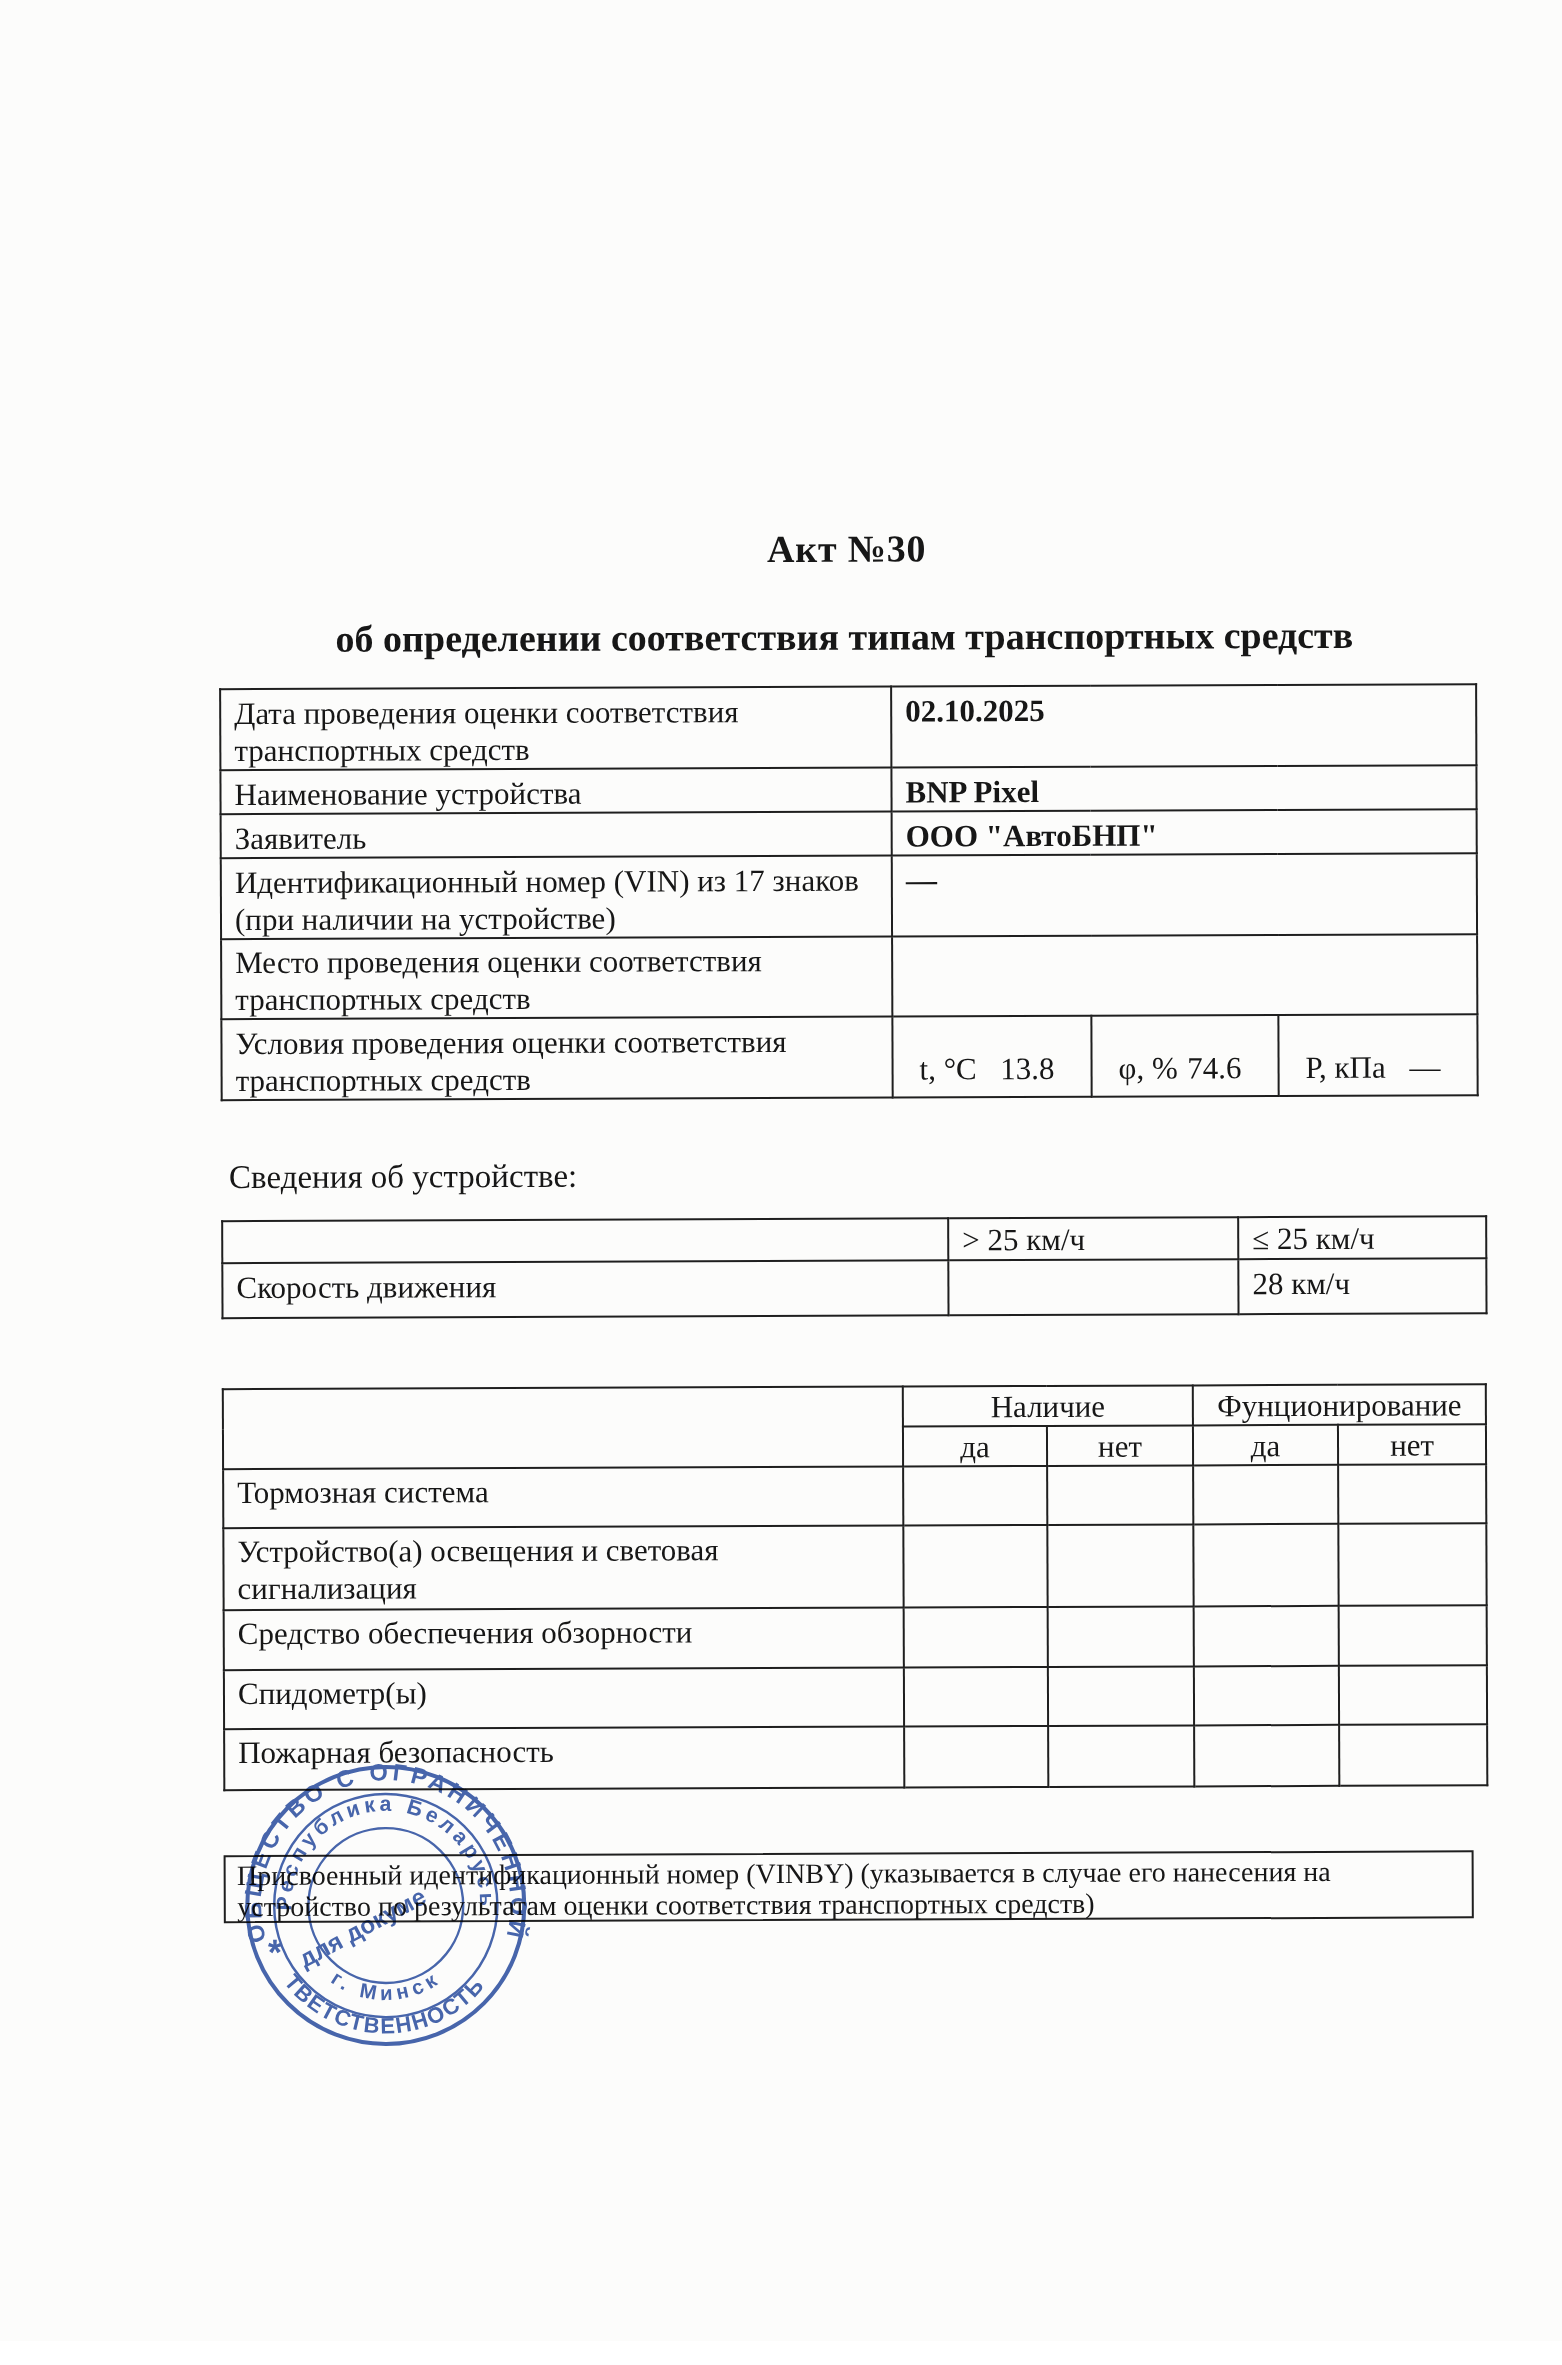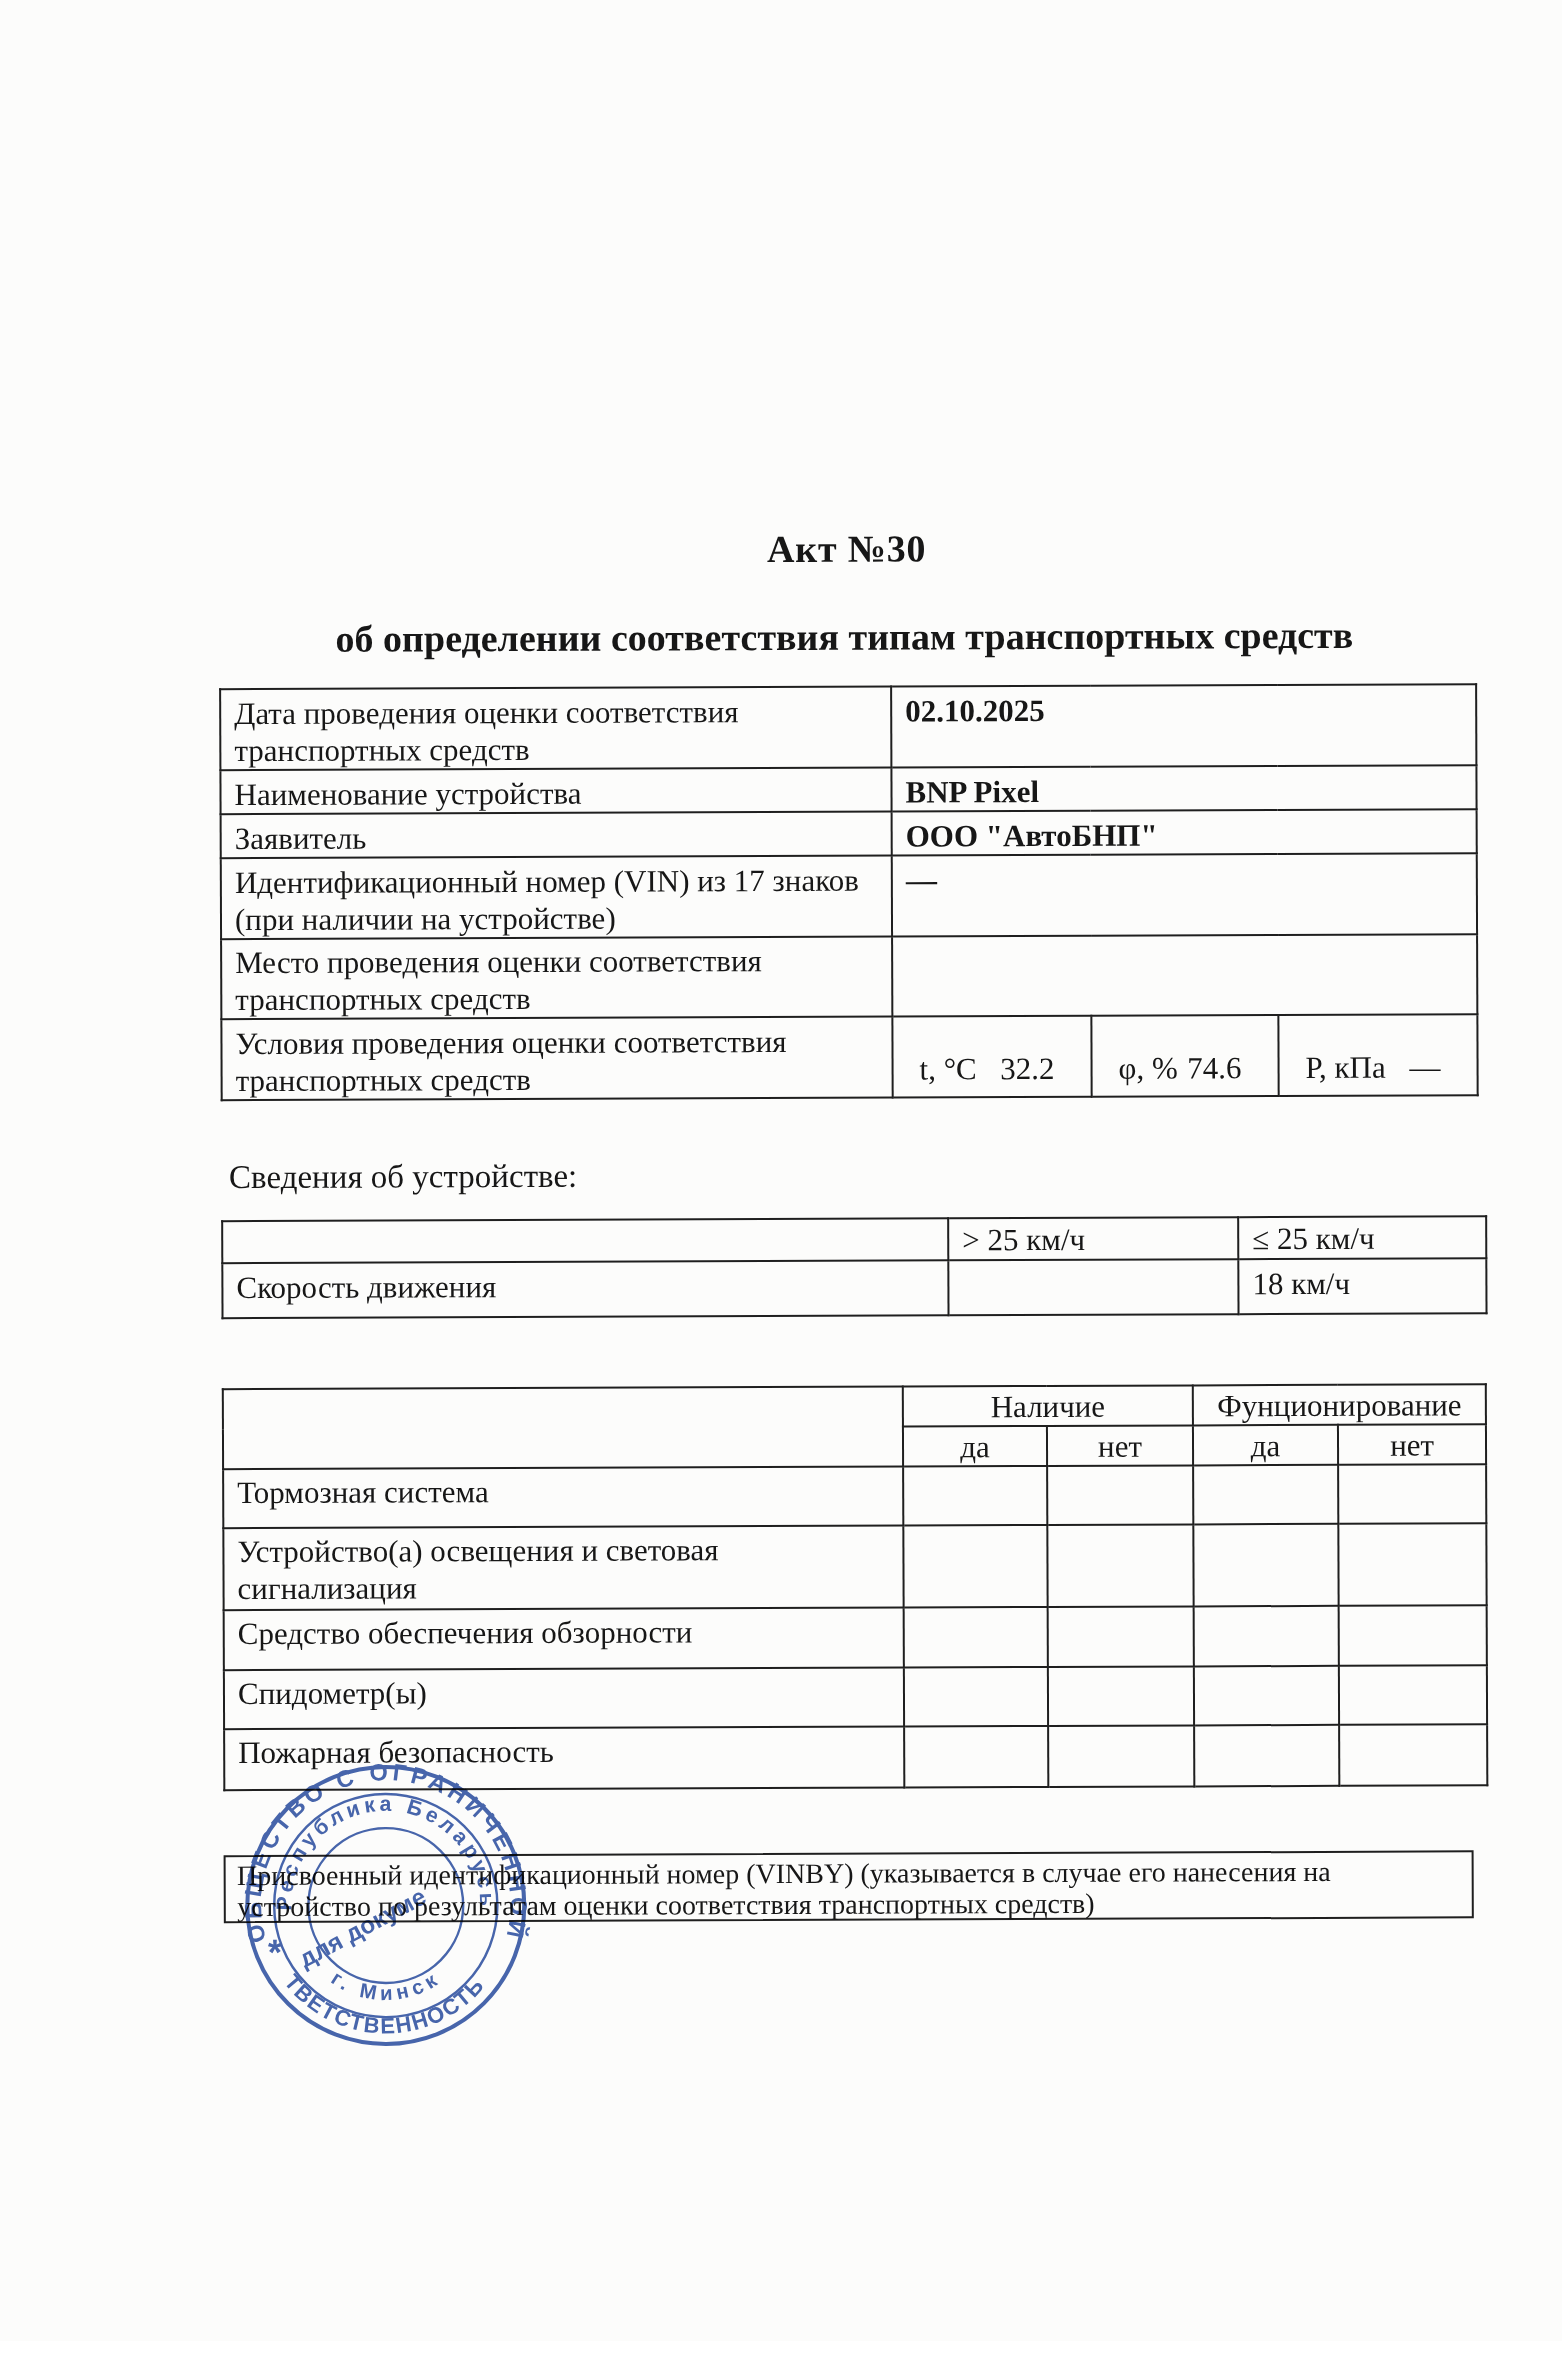--- a/index.html
+++ b/index.html
@@ -91,21 +91,21 @@
       </tr>
       <tr style="height:80px">
         <td class="lbl">Место проведения оценки соответствия транспортных средств</td>
         <td class="val" colspan="3"></td>
       </tr>
       <tr style="height:77px">
         <td class="lbl">Условия проведения оценки соответствия транспортных средств</td>
         <td class="cond">
           <div class="cwrap">
             <span>t, °C</span>
-            <span>32.2</span>
+            <span>13.8</span>
           </div>
         </td>
         <td class="cond">
           <div class="cwrap">
             <span>φ, %</span>
             <span>74.6</span>
           </div>
         </td>
         <td class="cond">
           <div class="cwrap">
@@ -127,21 +127,21 @@
         </colgroup>
       <tbody>
           <tr style="height:39px">
         <td class="hdr"></td>
         <td class="hdr">&gt; 25 км/ч</td>
         <td class="hdr">≤ 25 км/ч</td>
       </tr>
       <tr style="height:55px">
         <td>Скорость движения</td>
         <td></td>
-        <td>18 км/ч</td>
+        <td>28 км/ч</td>
       </tr>
     </tbody>
       </table>
 
     <table class="t check">
       <colgroup>
           <col style="width:680px">
           <col style="width:144px">
           <col style="width:146px">
           <col style="width:145px">

